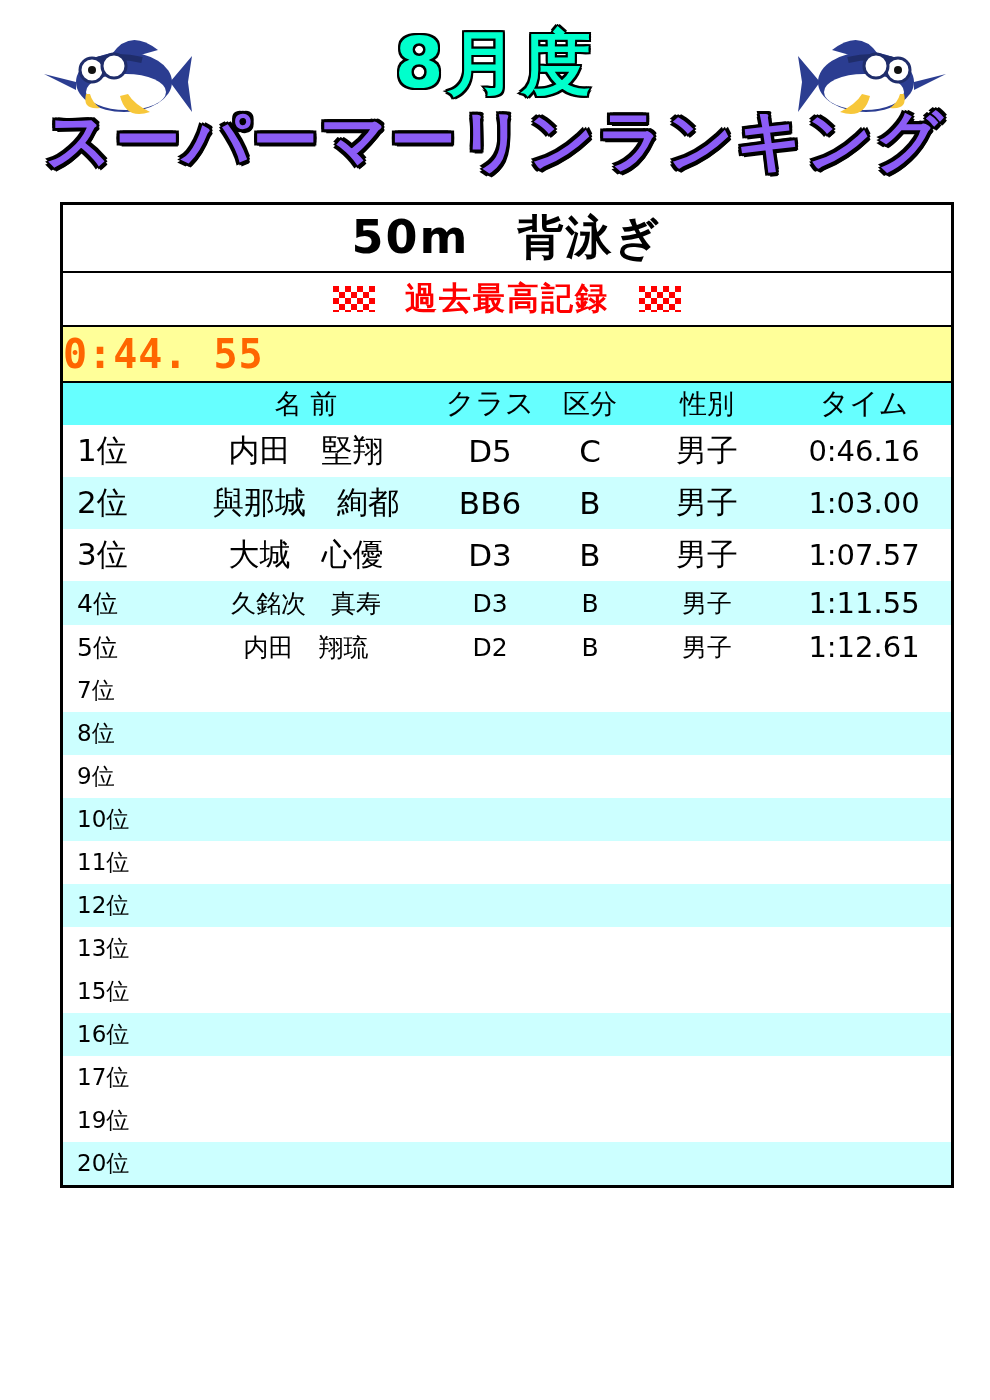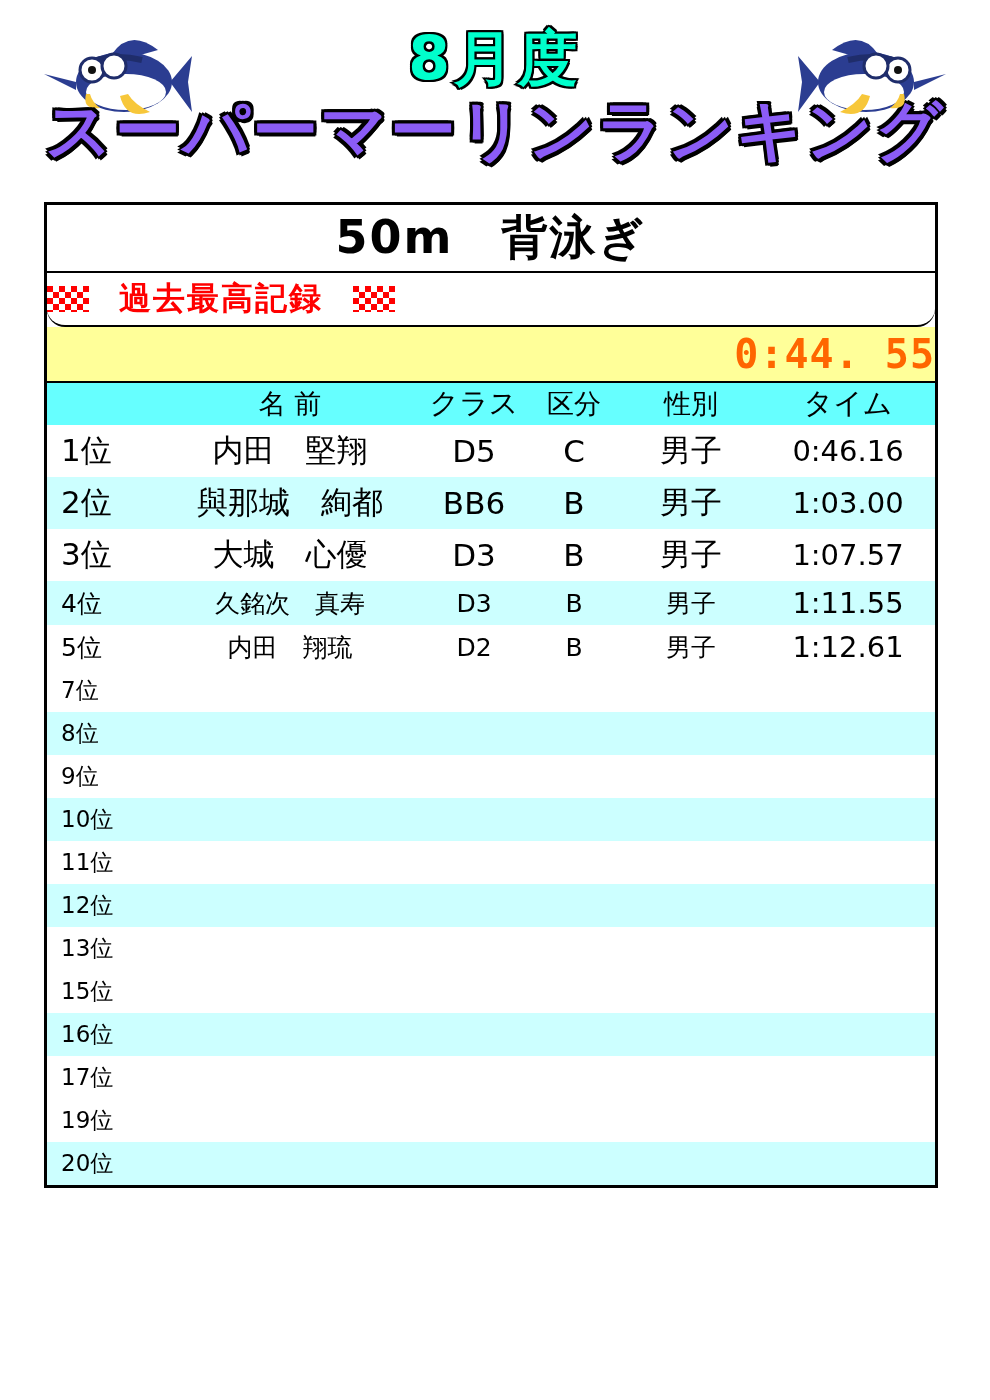--- a/index.html
+++ b/index.html
@@ -24,21 +24,21 @@
   .title-block {
     position: absolute;
     left: 0;
     top: 0;
     width: 990px;
     text-align: center;
     line-height: 1;
   }
   .title-line1 {
     font-family: "DejaVu Sans", sans-serif;
-    font-size: 60px;
+    font-size: 70px;
     font-weight: bold;
     color: #00ffcc;
     -webkit-text-stroke: 3px #000000;
     paint-order: stroke fill;
     letter-spacing: 4px;
     margin-top: 28px;
     text-shadow:
        2px 0 0 #000, -2px 0 0 #000, 0 2px 0 #000, 0 -2px 0 #000,
        2px 2px 0 #000, -2px -2px 0 #000, 2px -2px 0 #000, -2px 2px 0 #000;
   }
@@ -58,21 +58,21 @@
   .mascot {
     position: absolute;
     top: 20px;
   }
   .mascot.left { left: 42px; }
   .mascot.right { right: 42px; }
 
   
   .frame {
     position: absolute;
-    left: 44px;
+    left: 60px;
     top: 202px;
     width: 894px;
     border: 3px solid #000000;
     box-sizing: border-box;
     background: #ffffff;
   }
 
   .event-title {
     height: 66px;
     border-bottom: 2px solid #000000;
@@ -84,22 +84,22 @@
     font-weight: bold;
     color: #000000;
     letter-spacing: 2px;
   }
 
   .record-label-row {
     height: 52px;
     border-bottom: 2px solid #000000;
     display: flex;
     align-items: center;
+    justify-content: center;
     gap: 30px;
-    border-radius: 18px;
   }
   .record-label {
     font-family: "DejaVu Sans", sans-serif;
     font-size: 32px;
     font-weight: bold;
     color: #ff0000;
     letter-spacing: 2px;
   }
   .checker {
     width: 42px;
@@ -111,21 +111,21 @@
     background-size: 12px 12px;
     background-position: 0 0, 6px 6px;
   }
 
   .record-value-row {
     height: 54px;
     background: #ffff99;
     border-bottom: 2px solid #000000;
     display: flex;
     align-items: center;
-    justify-content: flex-end;
+    justify-content: flex-start;
   }
   .record-value {
     font-family: "DejaVu Sans Mono", monospace;
     font-size: 40px;
     font-weight: bold;
     color: #ff6600;
     letter-spacing: 1px;
   }
 
   

